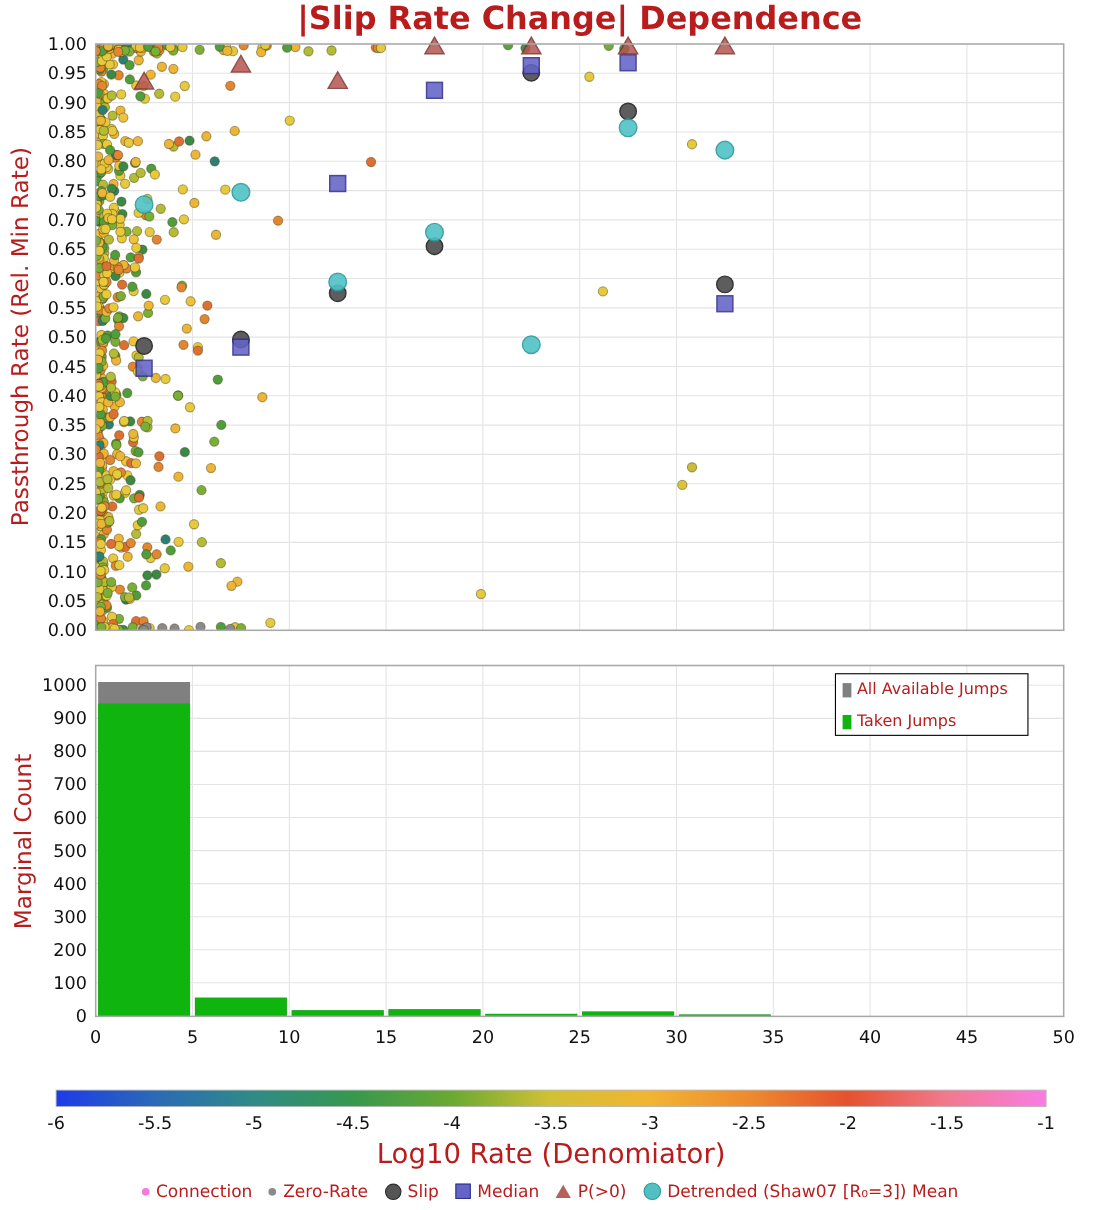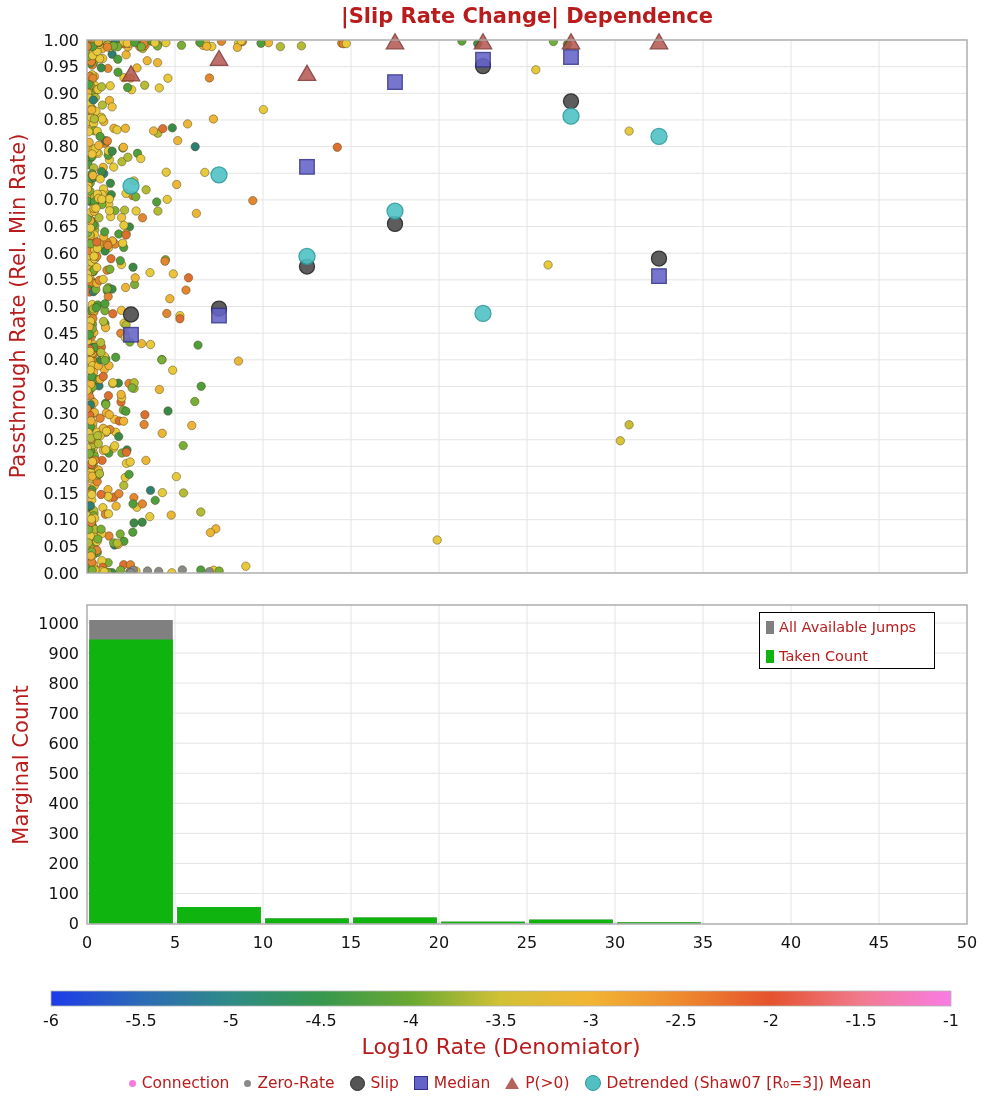--- a/index.html
+++ b/index.html
@@ -1,28 +1,28 @@
 <!DOCTYPE html>
 <html><head>
 <meta charset="utf-8">
 <style>
   html,body{margin:0;padding:0;background:#ffffff;}
   .figure{position:relative;width:1000px;height:1100px;background:#ffffff;
           font-family:"DejaVu Sans","Liberation Sans",sans-serif;color:#b91c1c;overflow:hidden;}
   #plot-svg{position:absolute;left:0;top:0;}
   .chart-title{position:absolute;left:527px;top:0px;transform:translateX(-50%);
-               font-size:21px;font-weight:bold;white-space:nowrap;line-height:32px;}
+               font-size:29px;font-weight:bold;white-space:nowrap;line-height:32px;}
   .ylabel-top{position:absolute;left:18px;top:306px;transform:translate(-50%,-50%) rotate(-90deg);
               font-size:21px;white-space:nowrap;}
   .ylabel-bottom{position:absolute;left:21px;top:765px;transform:translate(-50%,-50%) rotate(-90deg);
               font-size:21px;white-space:nowrap;}
   .xlabel{position:absolute;left:527px;top:953px;transform:translateX(-50%);
           font-size:21px;white-space:nowrap;}
   .cblabel{position:absolute;left:501px;top:1034px;transform:translateX(-50%);
-           font-size:22px;white-space:nowrap;}
+           font-size:25px;white-space:nowrap;}
   .hist-legend{position:absolute;left:759px;top:612px;width:176px;height:57px;box-sizing:border-box;
                border:1.6px solid #000;background:#fff;padding:6px 5px 4px 6px;
                display:flex;flex-direction:column;justify-content:space-between;font-size:14.5px;}
   .hl-row{display:flex;align-items:center;white-space:nowrap;}
   .hl-swatch{display:inline-block;width:8px;height:13px;margin-right:5px;flex:0 0 auto;}
   .marker-legend{position:absolute;left:0;top:1074px;width:1000px;display:flex;
                  justify-content:center;align-items:center;gap:15px;font-size:15.5px;}
   .mlg-item{display:flex;align-items:center;gap:6px;white-space:nowrap;}
   .mk{display:inline-block;flex:0 0 auto;}
   .mk-dot{width:7px;height:7px;border-radius:50%;background:#999;}
@@ -892,21 +892,21 @@
   <div class="ylabel-bottom">Marginal Count</div>
   <div class="cblabel">Log10 Rate (Denomiator)</div>
 
   <div class="hist-legend">
     <div class="hl-row">
       <span class="hl-swatch" id="sw-all" style="background: rgb(128, 128, 128);"></span>
       <span>All Available Jumps</span>
     </div>
     <div class="hl-row">
       <span class="hl-swatch" id="sw-taken" style="background: rgb(15, 180, 15);"></span>
-      <span>Taken Count</span>
+      <span>Taken Jumps</span>
     </div>
   </div>
 
   <div class="marker-legend">
     <span class="mlg-item">
       <span class="mk mk-dot" style="background: rgb(245, 122, 224);"></span>
       <span>Connection</span>
     </span>
     <span class="mlg-item">
       <span class="mk mk-dot" style="background: rgb(138, 138, 138);"></span>

